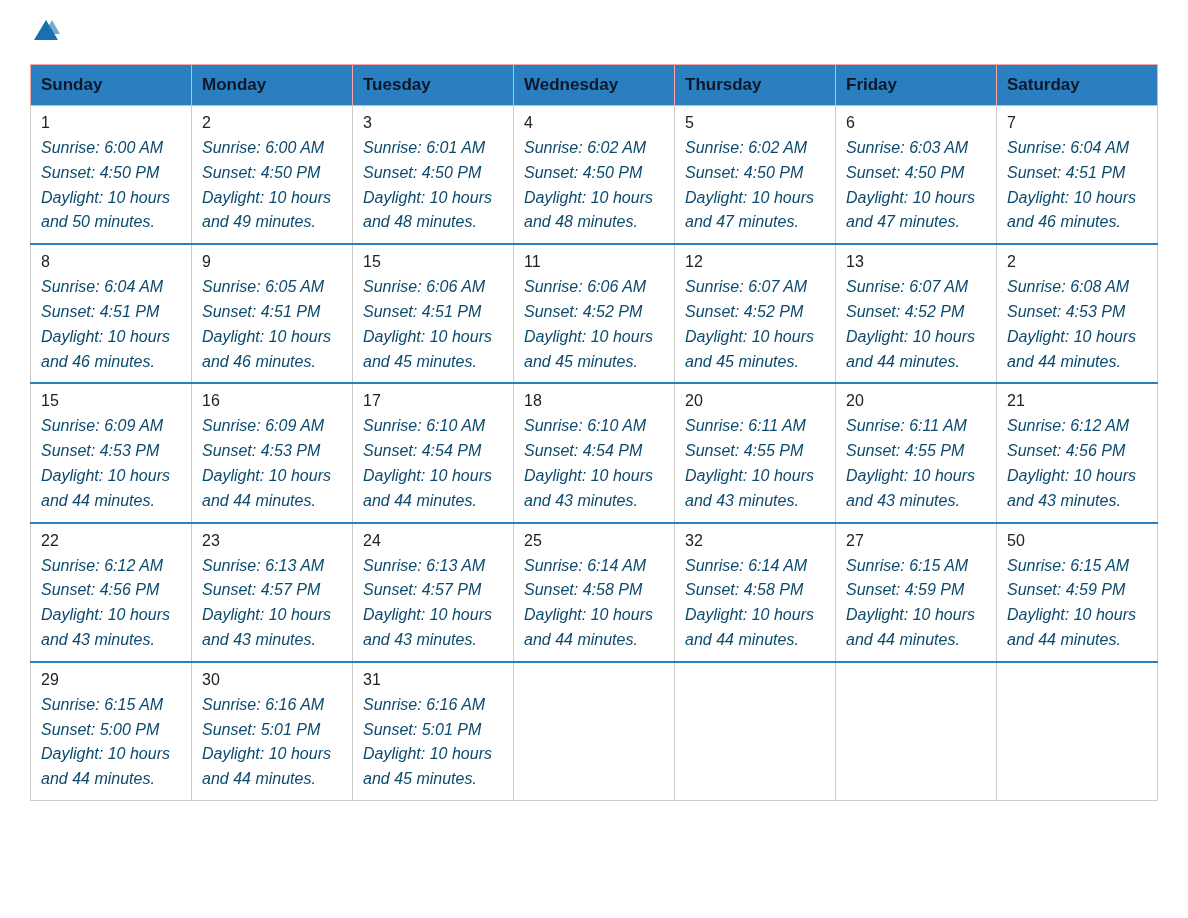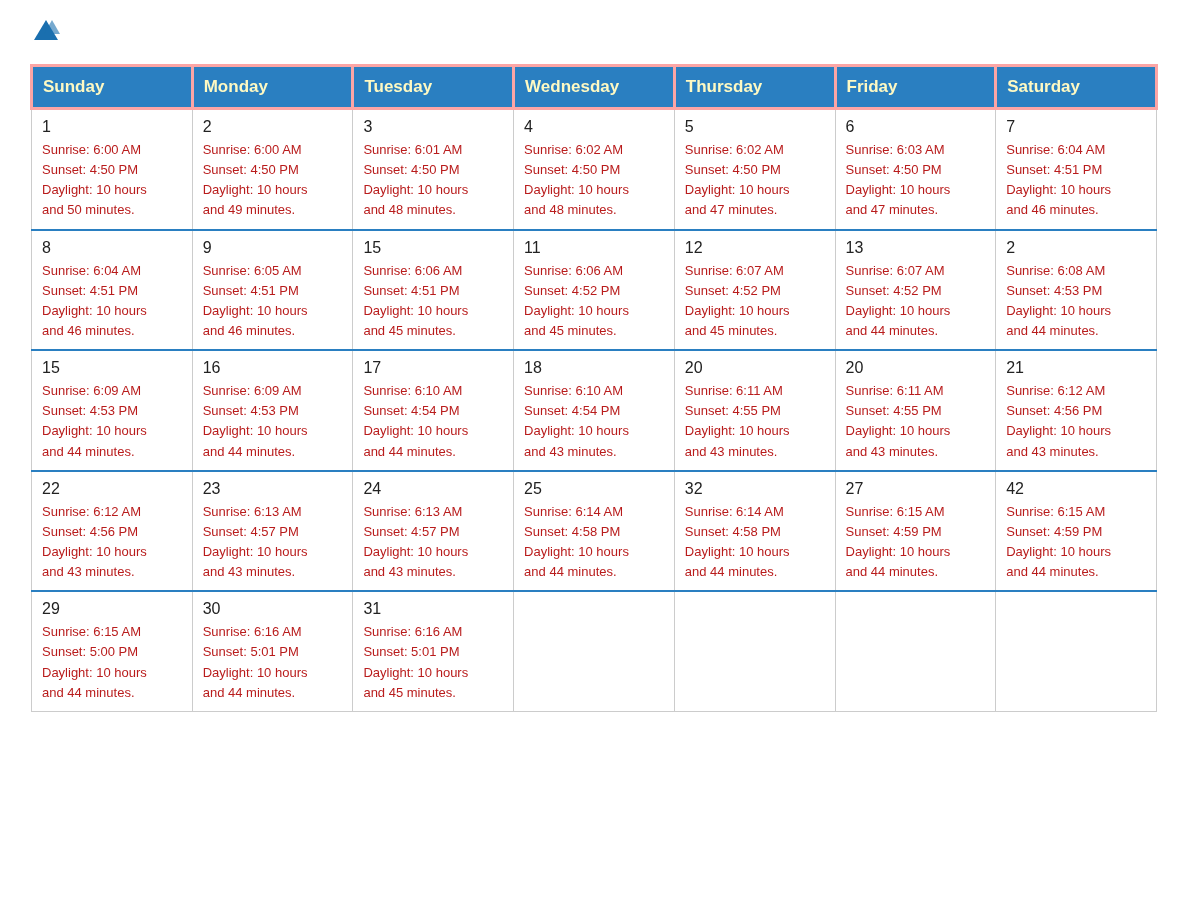--- a/index.html
+++ b/index.html
@@ -44,47 +44,48 @@
       color: #444;
       margin-top: 4px;
     }
     .calendar-table {
       width: 100%;
       border-collapse: collapse;
       table-layout: fixed;
     }
     .calendar-table th {
       background-color: #2a7fc1;
-      color: #fef9c3;
+      color: #0f172a;
       font-size: 17px;
       font-weight: bold;
       padding: 10px 10px;
       text-align: left;
-      border: 3px solid #fca5a5;
+      border: 1px solid #fca5a5;
     }
     .calendar-table td {
       border: 1px solid #ccc;
       vertical-align: top;
       padding: 8px 10px;
       font-size: 13px;
       color: #333;
       min-height: 110px;
       height: 110px;
     }
     .day-number {
       font-size: 16px;
       font-weight: normal;
       color: #222;
       display: block;
       margin-bottom: 4px;
     }
     .day-info {
-      font-size: 13px;
-      color: #b91c1c;
+      font-size: 16px;
+      color: #0c4a6e;
       line-height: 1.55;
+      font-style: italic;
     }
     .empty-cell {
       background: #fff;
     }
     .row-border td {
       border-top: 2px solid #2a7fc1;
     }
     .logo-wrapper {
       display: flex;
       flex-direction: column;
@@ -246,21 +247,21 @@
         </td>
         <td>
           <span class="day-number">32</span>
           <div class="day-info">Sunrise: 6:14 AM<br>Sunset: 4:58 PM<br>Daylight: 10 hours<br>and 44 minutes.</div>
         </td>
         <td>
           <span class="day-number">27</span>
           <div class="day-info">Sunrise: 6:15 AM<br>Sunset: 4:59 PM<br>Daylight: 10 hours<br>and 44 minutes.</div>
         </td>
         <td>
-          <span class="day-number">42</span>
+          <span class="day-number">50</span>
           <div class="day-info">Sunrise: 6:15 AM<br>Sunset: 4:59 PM<br>Daylight: 10 hours<br>and 44 minutes.</div>
         </td>
       </tr>
       <tr class="row-border">
         <td>
           <span class="day-number">29</span>
           <div class="day-info">Sunrise: 6:15 AM<br>Sunset: 5:00 PM<br>Daylight: 10 hours<br>and 44 minutes.</div>
         </td>
         <td>
           <span class="day-number">30</span>

